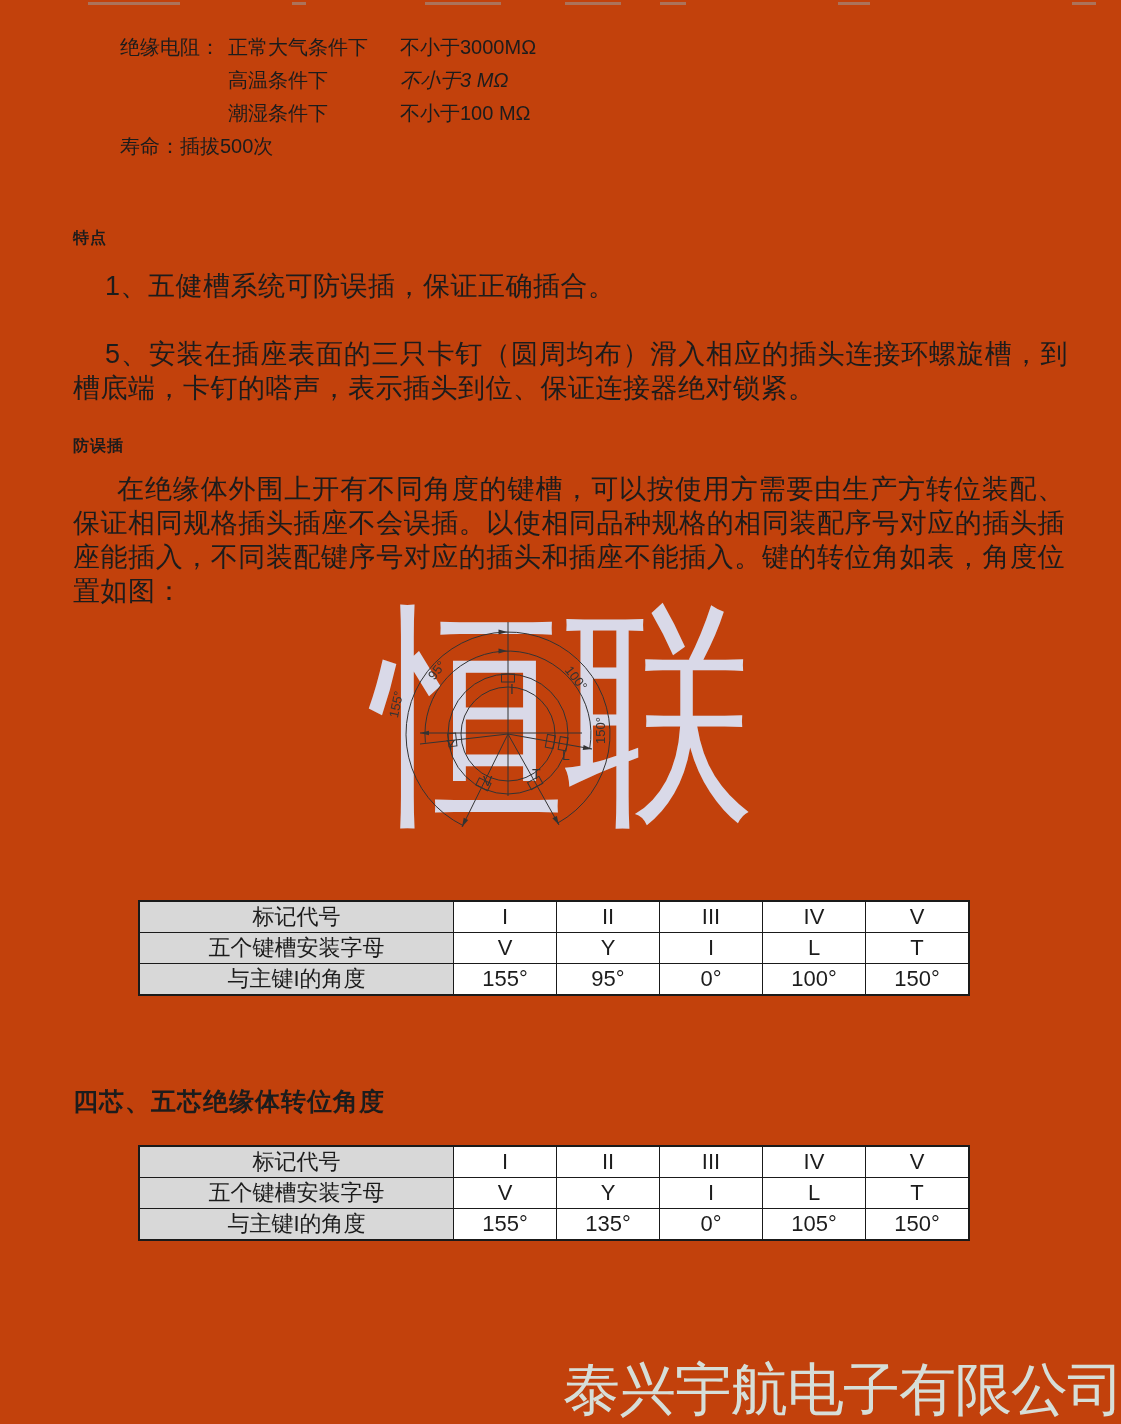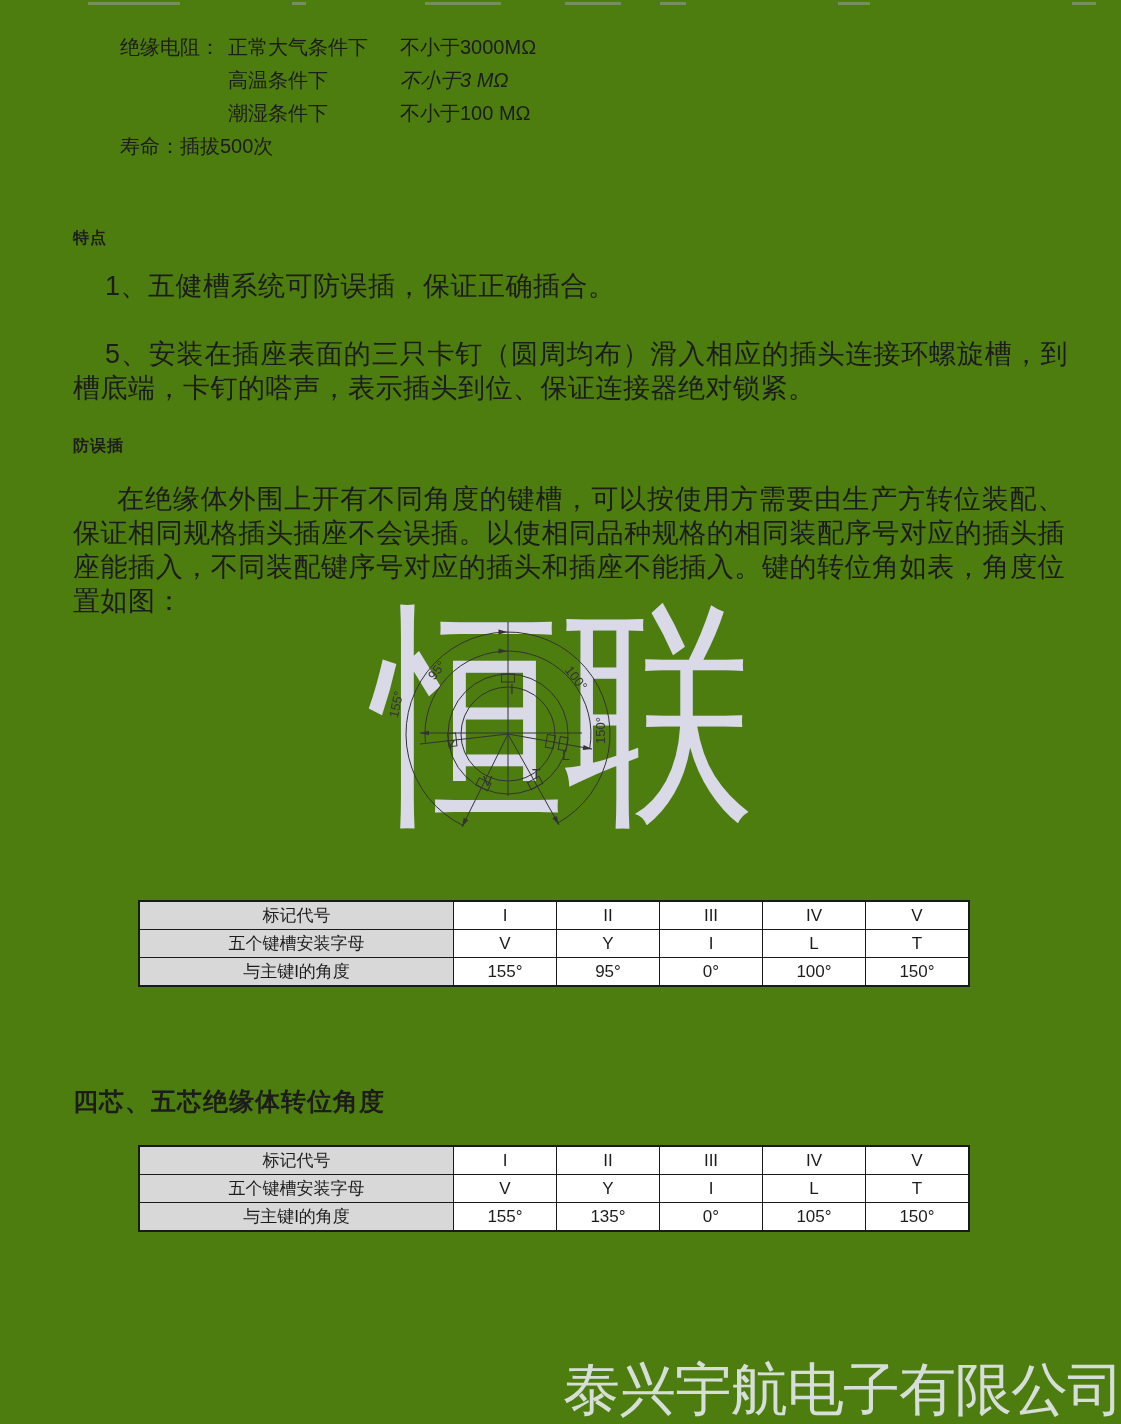--- a/index.html
+++ b/index.html
@@ -1,20 +1,20 @@
 <!DOCTYPE html>
 <html><head>
 <meta charset="utf-8">
 <style>
   html,body{margin:0;padding:0;}
   body{background:#f2f2f2;}
   #page{
     position:relative;
     width:1121px;height:1424px;
-    background:#4d7c0f;
+    background:#c2410c;
     overflow:hidden;
     font-family:"Liberation Sans","DejaVu Sans",sans-serif;
     color:#1c1c1c;
   }
   .abs{position:absolute;}
   .frag{position:absolute;top:2px;height:3px;background:#9b9b9b;opacity:.55;}
   .spec{font-size:20px;line-height:24px;white-space:nowrap;}
   .h2{font-size:16px;font-weight:600;letter-spacing:1px;}
   .body-text{font-size:27px;line-height:34px;letter-spacing:0.5px;}
   .item{white-space:nowrap;}
@@ -28,21 +28,21 @@
     transform:scaleX(0.80);transform-origin:left top;
     user-select:none;
   }
   .wm-footer{
     font-family:"Liberation Serif","DejaVu Serif",serif;
     font-size:57px;letter-spacing:-1px;white-space:nowrap;
     user-select:none;
   }
   table.keys{
     border-collapse:collapse;table-layout:fixed;
-    font-size:17px;
+    font-size:22px;
   }
   table.keys td{
     border:1px solid #1a1a1a;
     height:27px;text-align:center;vertical-align:middle;
     padding:0;
   }
   table.keys{border:2px solid #1a1a1a;}
   td.rowlabel{width:313px;}
   td.val{width:102px;background:#ffffff;}
   svg text{font-family:"Liberation Sans","DejaVu Sans",sans-serif;}
@@ -71,21 +71,21 @@
     <span class="abs spec" style="left:228px;top:101px;">潮湿条件下</span>
     <span class="abs spec" style="left:400px;top:101px;">不小于100 MΩ</span>
     <span class="abs spec" style="left:120px;top:134px;">寿命：插拔500次</span>
   </div>
 
   <div class="abs h2" style="left:73px;top:228px;">特点</div>
   <div class="abs body-text item" style="left:105px;top:269px;">1、五健槽系统可防误插，保证正确插合。</div>
   <div class="abs body-text wrapblock item3" style="left:73px;top:337px;">5、安装在插座表面的三只卡钉（圆周均布）滑入相应的插头连接环螺旋槽，到槽底端，卡钉的嗒声，表示插头到位、保证连接器绝对锁紧。</div>
 
   <div class="abs h2" style="left:73px;top:436px;">防误插</div>
-  <div class="abs body-text para" style="left:73px;top:482px;">在绝缘体外围上开有不同角度的键槽，可以按使用方需要由生产方转位装配、保证相同规格插头插座不会误插。以使相同品种规格的相同装配序号对应的插头插座能插入，不同装配键序号对应的插头和插座不能插入。键的转位角如表，角度位置如图：</div>
+  <div class="abs body-text para" style="left:73px;top:472px;">在绝缘体外围上开有不同角度的键槽，可以按使用方需要由生产方转位装配、保证相同规格插头插座不会误插。以使相同品种规格的相同装配序号对应的插头插座能插入，不同装配键序号对应的插头和插座不能插入。键的转位角如表，角度位置如图：</div>
 
   <div class="abs wm-hl" style="left:374px;top:592px;color:#d9d9e8;">恒联</div>
 
   <svg class="abs" style="left:350px;top:590px;" width="300" height="260" viewBox="0 0 300 260">
     <g stroke="#333" stroke-width="1" fill="none">
 
       <circle cx="158" cy="144" r="47"></circle>
       <circle cx="158" cy="144" r="60"></circle>
 
       <line x1="158" y1="32" x2="158" y2="206"></line>

